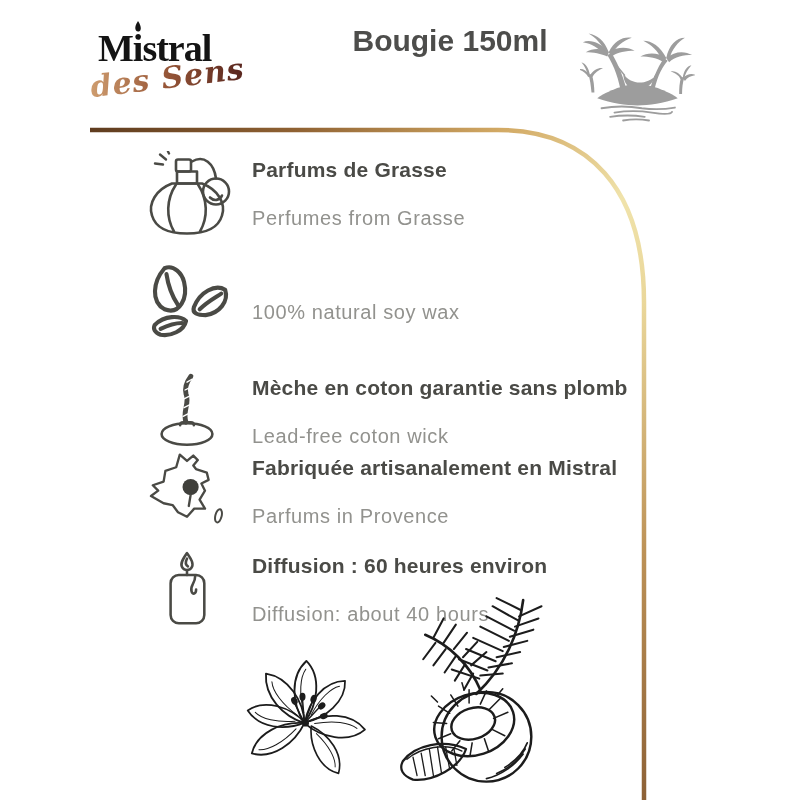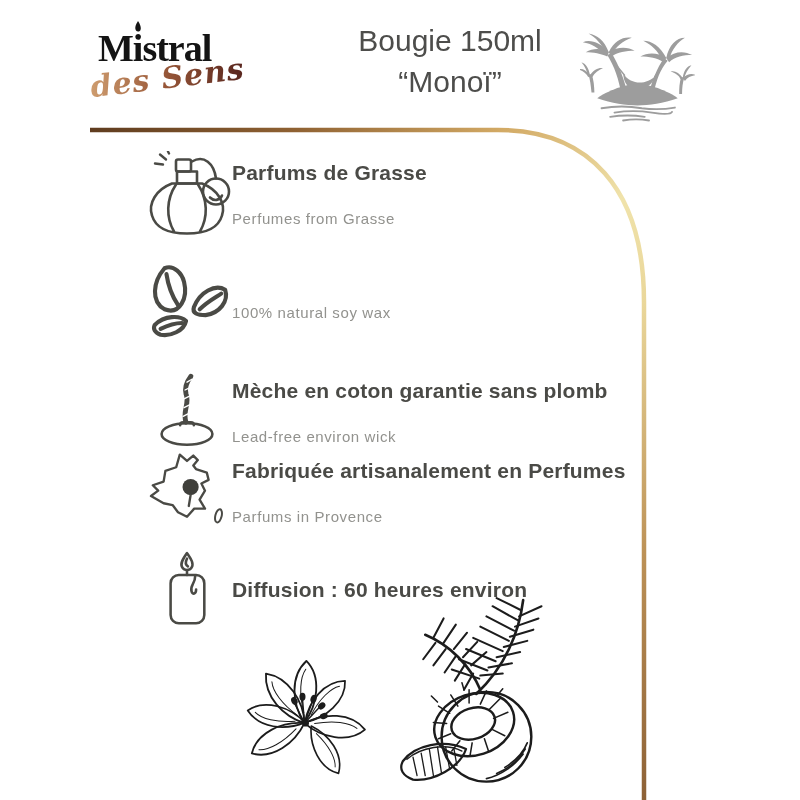--- a/index.html
+++ b/index.html
@@ -18,32 +18,32 @@
   .logo-script{
     position:absolute;left:0px;top:36px;
     font-family:"DejaVu Serif",serif;font-style:italic;font-weight:600;font-size:30px;
     transform:rotate(-7deg);letter-spacing:1px;
     background:linear-gradient(95deg,#cf9e70 0%,#9b5a3a 45%,#56241d 100%);
     -webkit-background-clip:text;background-clip:text;color:transparent;
   }
   
   .title{
     position:absolute;left:290px;top:20px;width:320px;text-align:center;
-    font-weight:400;font-size:30px;line-height:41px;color:#4d4d4b;letter-spacing:0px;
+    font-weight:700;font-size:30px;line-height:41px;color:#4d4d4b;letter-spacing:0px;
   }
   
   .palm{position:absolute;left:580px;top:18px;}
   
   .frame{position:absolute;left:0;top:0;pointer-events:none;}
   
   .features{position:absolute;left:142px;top:148px;width:520px;}
-  .feature-row{position:absolute;left:0;display:flex;align-items:center;height:88px;}
+  .feature-row{position:absolute;left:0;display:flex;align-items:center;gap:20px;height:88px;}
   .feature-icon{width:90px;height:88px;display:flex;align-items:center;justify-content:center;flex:0 0 90px;}
   .feature-title{font-weight:700;font-size:21px;color:#4a4a46;letter-spacing:0.2px;}
-  .feature-sub{margin-top:25px;font-weight:400;font-size:15px;color:#92928e;letter-spacing:0.6px;}
+  .feature-sub{margin-top:25px;font-weight:400;font-size:20px;color:#92928e;letter-spacing:0.6px;}
   
   .flower{position:absolute;left:220px;top:630px;}
   .coconut{position:absolute;left:370px;top:596px;}
   .ink{stroke:#1c1c1c;fill:none;stroke-linecap:round;stroke-linejoin:round;}
   .icon-stroke{stroke:#4a4a45;fill:none;stroke-linecap:round;stroke-linejoin:round;}
 </style>
 </head>
 <body>
 
 <div class="page">
@@ -51,21 +51,20 @@
   <div class="logo">
     <div class="logo-main">Mistral</div>
     <svg class="logo-flame" width="12" height="14" viewBox="0 0 12 14">
       <path d="M6 0 C3.5 4 2.5 7 4 9.5 C5 11 7.5 11 8.5 9 C9.5 6.5 8 3 6 0 Z" fill="#141414"></path>
     </svg>
     <div class="logo-script">des Sens</div>
   </div>
 
   <div class="title">
     <div>Bougie 150ml</div>
-    <div>“Monoï”</div>
   </div>
 
   <svg class="palm" width="115" height="118" viewBox="0 0 160 125">
     <g fill="#9d9d9d" stroke="none">
 
       <path d="M58 88 C54 66 48 48 38 32 L44 29 C54 46 62 66 66 86 Z"></path>
 
       <path d="M102 88 C106 66 112 52 122 40 L117 36 C107 50 100 68 96 86 Z"></path>
 
       <path d="M40 28 C28 14 14 10 4 14 C16 16 26 22 34 32 Z"></path>
@@ -178,53 +177,54 @@
             <path d="M41 47 L47 44"></path>
             <path d="M42 38 L48 35"></path>
             <path d="M42 29 L48 26"></path>
             <path d="M43 20 L49 17"></path>
             <path d="M45 12 L50 9"></path>
           </g>
         </svg>
       </div>
       <div class="feature-text">
         <div class="feature-title">Mèche en coton garantie sans plomb</div>
-        <div class="feature-sub">Lead-free environ wick</div>
+        <div class="feature-sub">Lead-free coton wick</div>
       </div>
     </div>
 
     <div class="feature-row" style="top:300px">
       <div class="feature-icon">
         <svg width="96" height="92" viewBox="0 0 100 95">
           <path d="M42 6 L50 13 L57 7 L62 12 L57 18 L60 22 L72 26 L74 34 L66 38 L70 46 L64 56 L70 66 L58 66 L50 75 L40 70 L34 62 L24 60 L10 52 L18 46 L12 40 L24 36 L26 24 L38 20 Z" class="icon-stroke" stroke="#454541" stroke-width="2.6"></path>
           <circle cx="54" cy="42" r="9" fill="#3f3f3b"></circle>
           <path d="M54 51 L52 63" class="icon-stroke" stroke="#3f3f3b" stroke-width="2.6"></path>
           <ellipse cx="85" cy="74" rx="3.5" ry="7.5" transform="rotate(14 85 74)" class="icon-stroke" stroke="#454541" stroke-width="2.2"></ellipse>
         </svg>
       </div>
       <div class="feature-text">
-        <div class="feature-title">Fabriquée artisanalement en Perfumes</div>
+        <div class="feature-title">Fabriquée artisanalement en Mistral</div>
         <div class="feature-sub">Parfums in Provence</div>
       </div>
     </div>
 
     <div class="feature-row" style="top:398px">
       <div class="feature-icon">
         <svg width="82" height="80" viewBox="0 0 90 85">
           <g class="icon-stroke" stroke-width="2.8">
             <path d="M45 2 C40 9 37 14 40 18 C42 21.5 48 21.5 50 18 C53 13 49 8 45 2 Z"></path>
             <path d="M45 8 C43 12 43.5 15 46 16.5"></path>
             <path d="M45 21 L45 26"></path>
             <rect x="27" y="26" width="37" height="53" rx="9"></rect>
             <path d="M54 27 C54 36 48 37 50 44 C51 48 55 47 55 42"></path>
           </g>
         </svg>
       </div>
       <div class="feature-text">
         <div class="feature-title">Diffusion : 60 heures environ</div>
+        <div class="feature-sub">Diffusion: about 40 hours</div>
       </div>
     </div>
 
   </div>
 
   <svg class="flower" width="170" height="162" viewBox="0 0 165 160">
     <g class="ink" stroke-width="1.8">
       <g transform="rotate(-118 82 92)">
         <path d="M82 92 C69 74 65 48 80 32 C96 46 94 74 82 92 Z"></path>
         <path d="M81 82 C75 64 75 48 80 40" stroke-width="1"></path>

